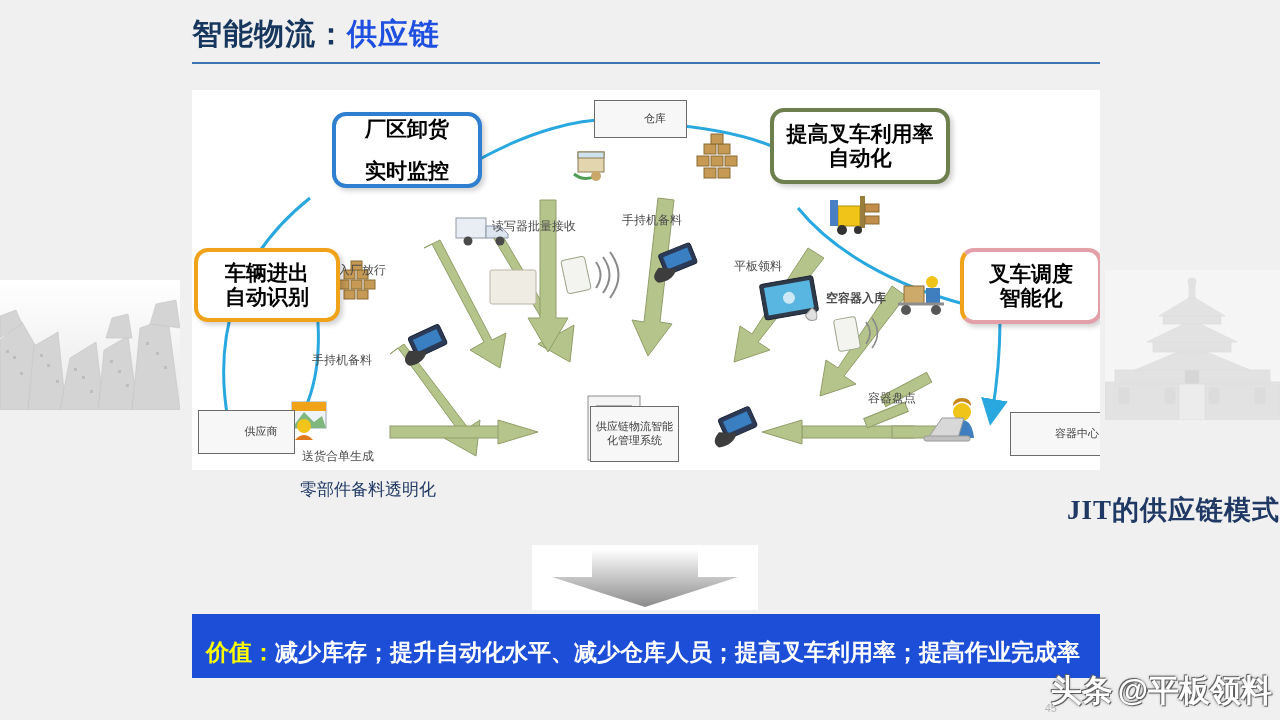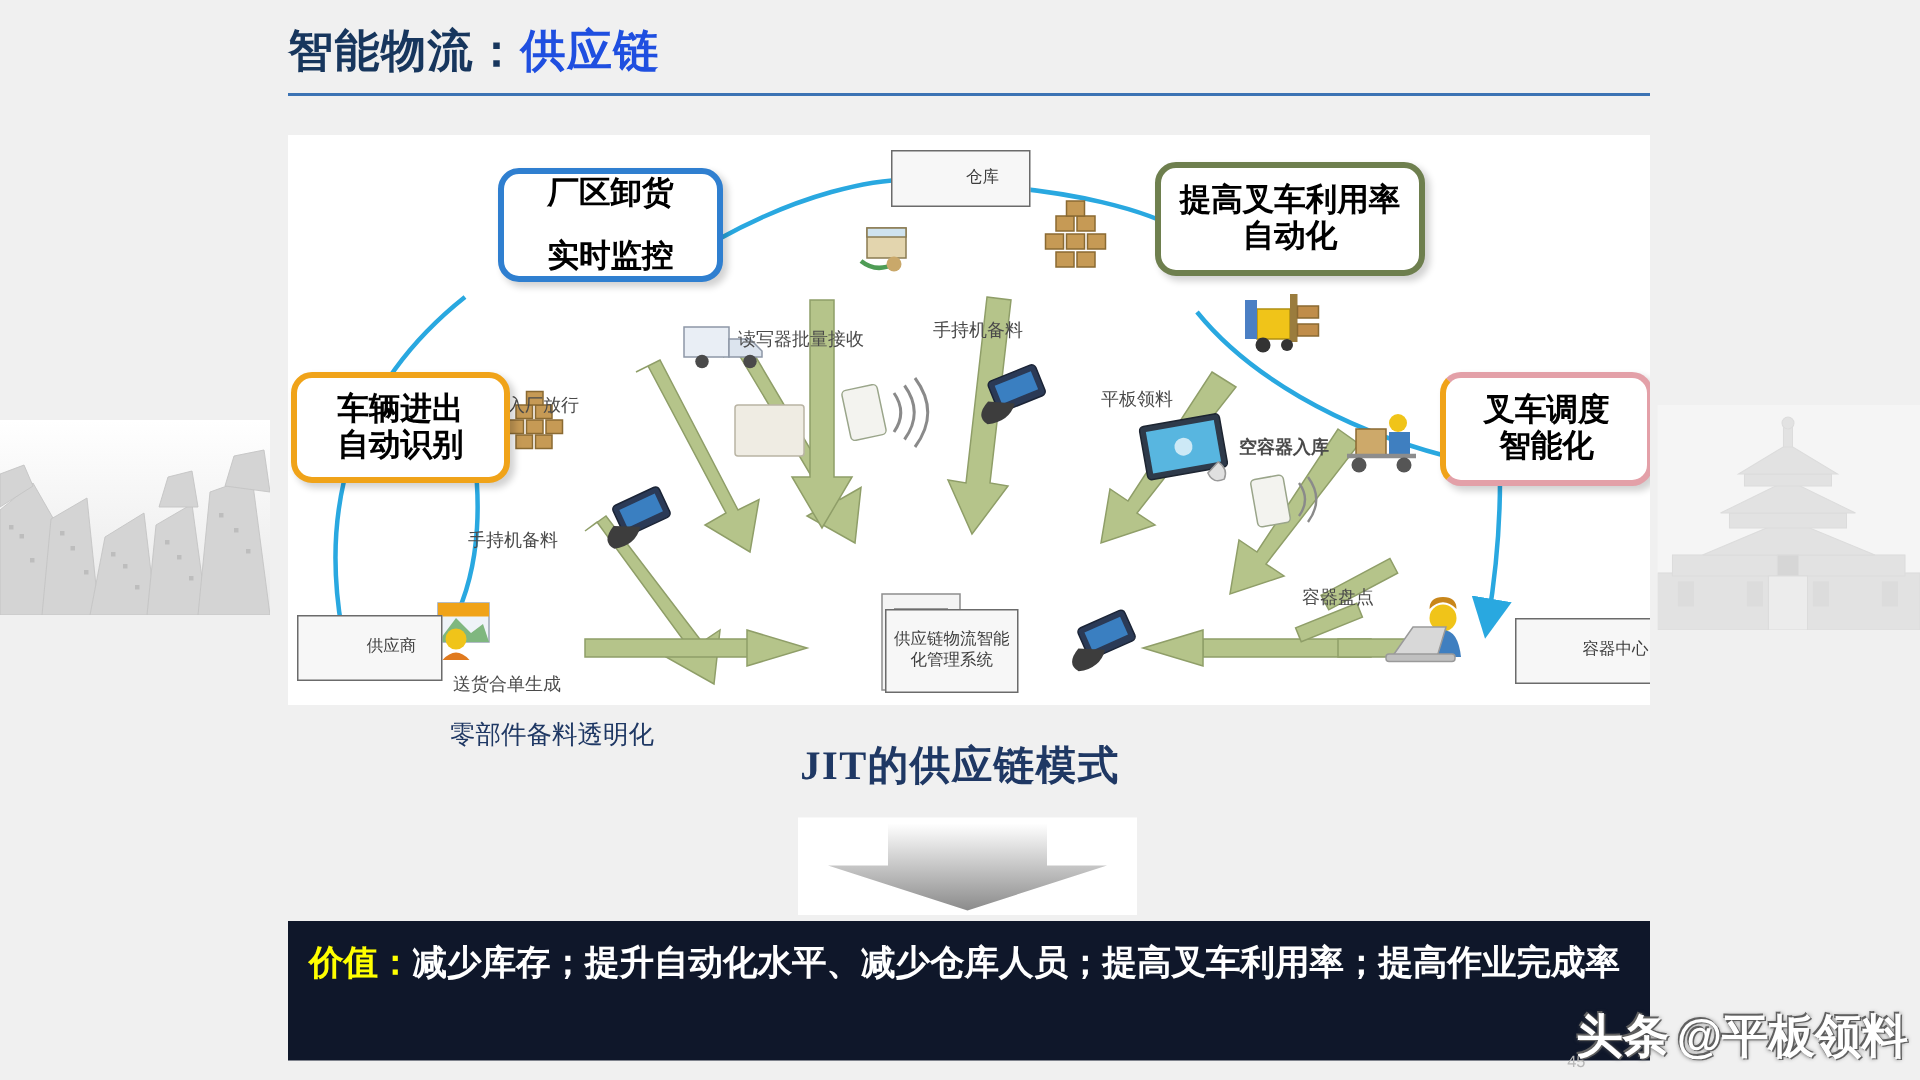--- a/index.html
+++ b/index.html
@@ -40,35 +40,35 @@
   .callout{
     position:absolute;background:#ffffff;border-radius:14px;
     display:flex;flex-direction:column;align-items:center;justify-content:center;
     font-size:21px;font-weight:bold;color:#000;line-height:1.15;
     box-shadow:3px 3px 5px rgba(0,0,0,.18);
     font-family:"Liberation Sans","DejaVu Sans",sans-serif;
   }
   .callout span{display:block;white-space:nowrap;}
   
   #jit-caption{
-    position:absolute;left:0;top:492px;width:1280px;text-align:center;
+    position:absolute;left:0;top:492px;width:1280px;text-align:right;
     font-family:"Liberation Serif","DejaVu Serif",serif;
     font-size:27px;font-weight:bold;color:#1f3864;letter-spacing:1px;
   }
   #sub-caption{
     position:absolute;left:300px;top:478px;
     font-family:"Liberation Serif","DejaVu Serif",serif;
     font-size:17px;color:#1f3864;
   }
   
   #down-arrow-box{position:absolute;left:532px;top:545px;width:226px;height:65px;background:#fff;}
   
   #value-bar{
-    position:absolute;left:192px;top:614px;width:908px;height:93px;
-    background:#0f172a;display:flex;align-items:flex-start;
+    position:absolute;left:192px;top:614px;width:908px;height:64px;
+    background:#1d4ed8;display:flex;align-items:center;
     padding:12px 14px 0 14px;box-sizing:border-box;
   }
   #value-text{
     font-size:23px;font-weight:bold;color:#ffffff;line-height:1.32;
     font-family:"Liberation Sans","DejaVu Sans",sans-serif;
   }
   #value-text .vkey{color:#ffff00;}
   
   #watermark{
     position:absolute;right:8px;bottom:8px;display:flex;align-items:center;

